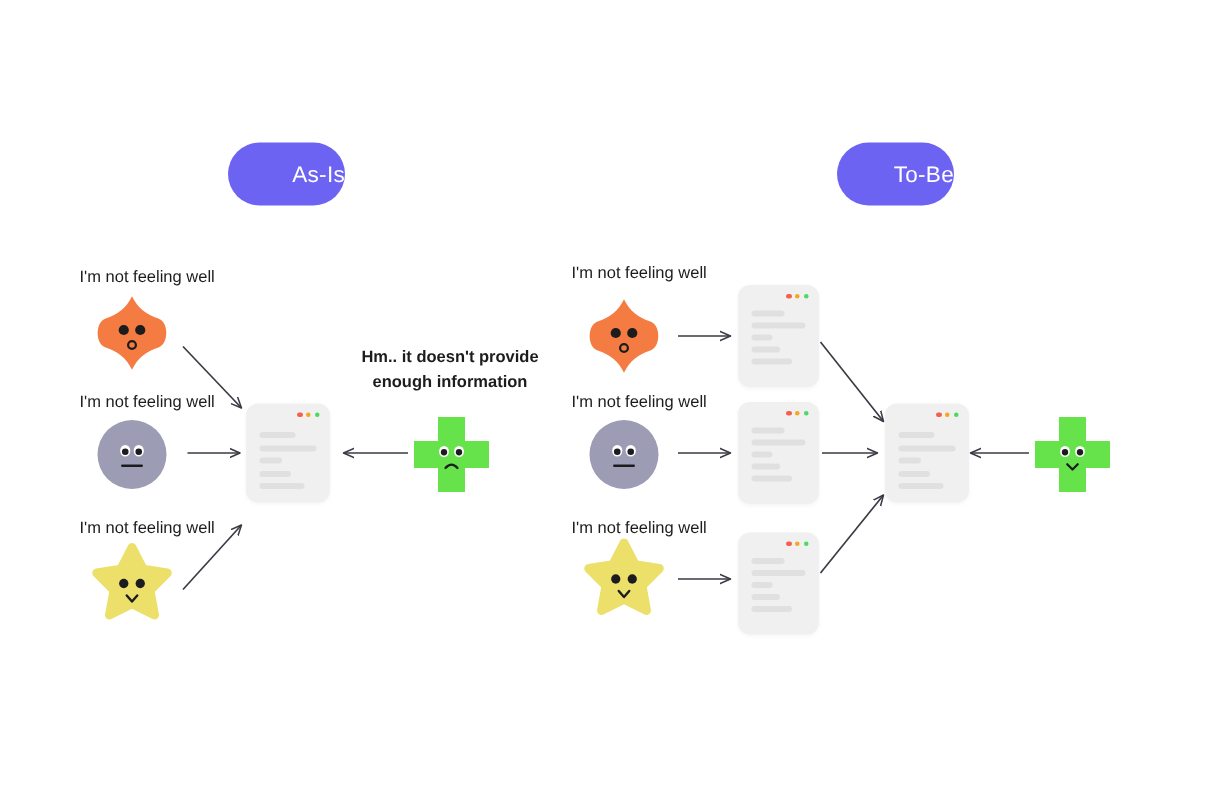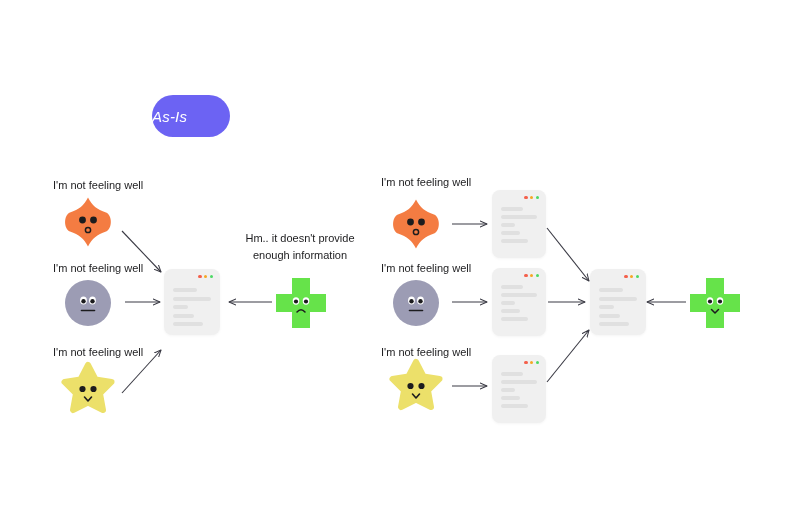--- a/index.html
+++ b/index.html
@@ -17,48 +17,48 @@
     width: 806px;
     height: 523px;
     background: #ffffff;
     overflow: hidden;
   }
   
   .badge {
     position: absolute;
     display: flex;
     align-items: center;
-    justify-content: flex-start;
+    justify-content: flex-end;
     width: 78px;
     height: 42px;
     border-radius: 21px;
     background: #6c63f3;
     color: #ffffff;
     font-size: 15px;
     letter-spacing: .2px;
-    font-style: italic;
   }
   #badge-as-is { left: 152px; top: 95px; }
   #badge-to-be { left: 558px; top: 95px; }
 
   
   .caption {
     position: absolute;
     font-size: 11px;
     color: #1c1c1e;
     white-space: nowrap;
     line-height: 1.3;
   }
   
   .thought {
     position: absolute;
     font-size: 11px;
     color: #1c1c1e;
     text-align: center;
     line-height: 1.55;
+    font-weight: bold;
   }
   #thought-as-is { left: 238px; top: 230px; width: 124px; }
   #thought-to-be { left: 644px; top: 226px; width: 140px; }
 
   
   .char {
     position: absolute;
     width: 52px;
     height: 52px;
   }
@@ -146,20 +146,23 @@
       <line x1="547" y1="382" x2="589" y2="330"></line>
 
       <line x1="686" y1="302" x2="647" y2="302"></line>
     </g>
   </svg>
 
   <div class="badge" id="badge-as-is">
     <span>As-Is</span>
   </div>
 
+  <div class="badge" id="badge-to-be">
+    <span>To-Be</span>
+  </div>
 
   <div class="caption" style="left:53px; top:178px;">I'm not feeling well</div>
   <div class="caption" style="left:53px; top:261px;">I'm not feeling well</div>
   <div class="caption" style="left:53px; top:345px;">I'm not feeling well</div>
 
   <div class="char" style="left:62px; top:196px;">
     <svg viewBox="0 0 52 52" xmlns="http://www.w3.org/2000/svg">
       <path d="M26 1.5 C30 9.5 35 13.5 44 16.5 C50.5 19 50.5 33 44 35.5
                C35 38.5 30 42.5 26 50.5 C22 42.5 17 38.5 8 35.5
                C1.5 33 1.5 19 8 16.5 C17 13.5 22 9.5 26 1.5 Z" fill="#f47c42"></path>

